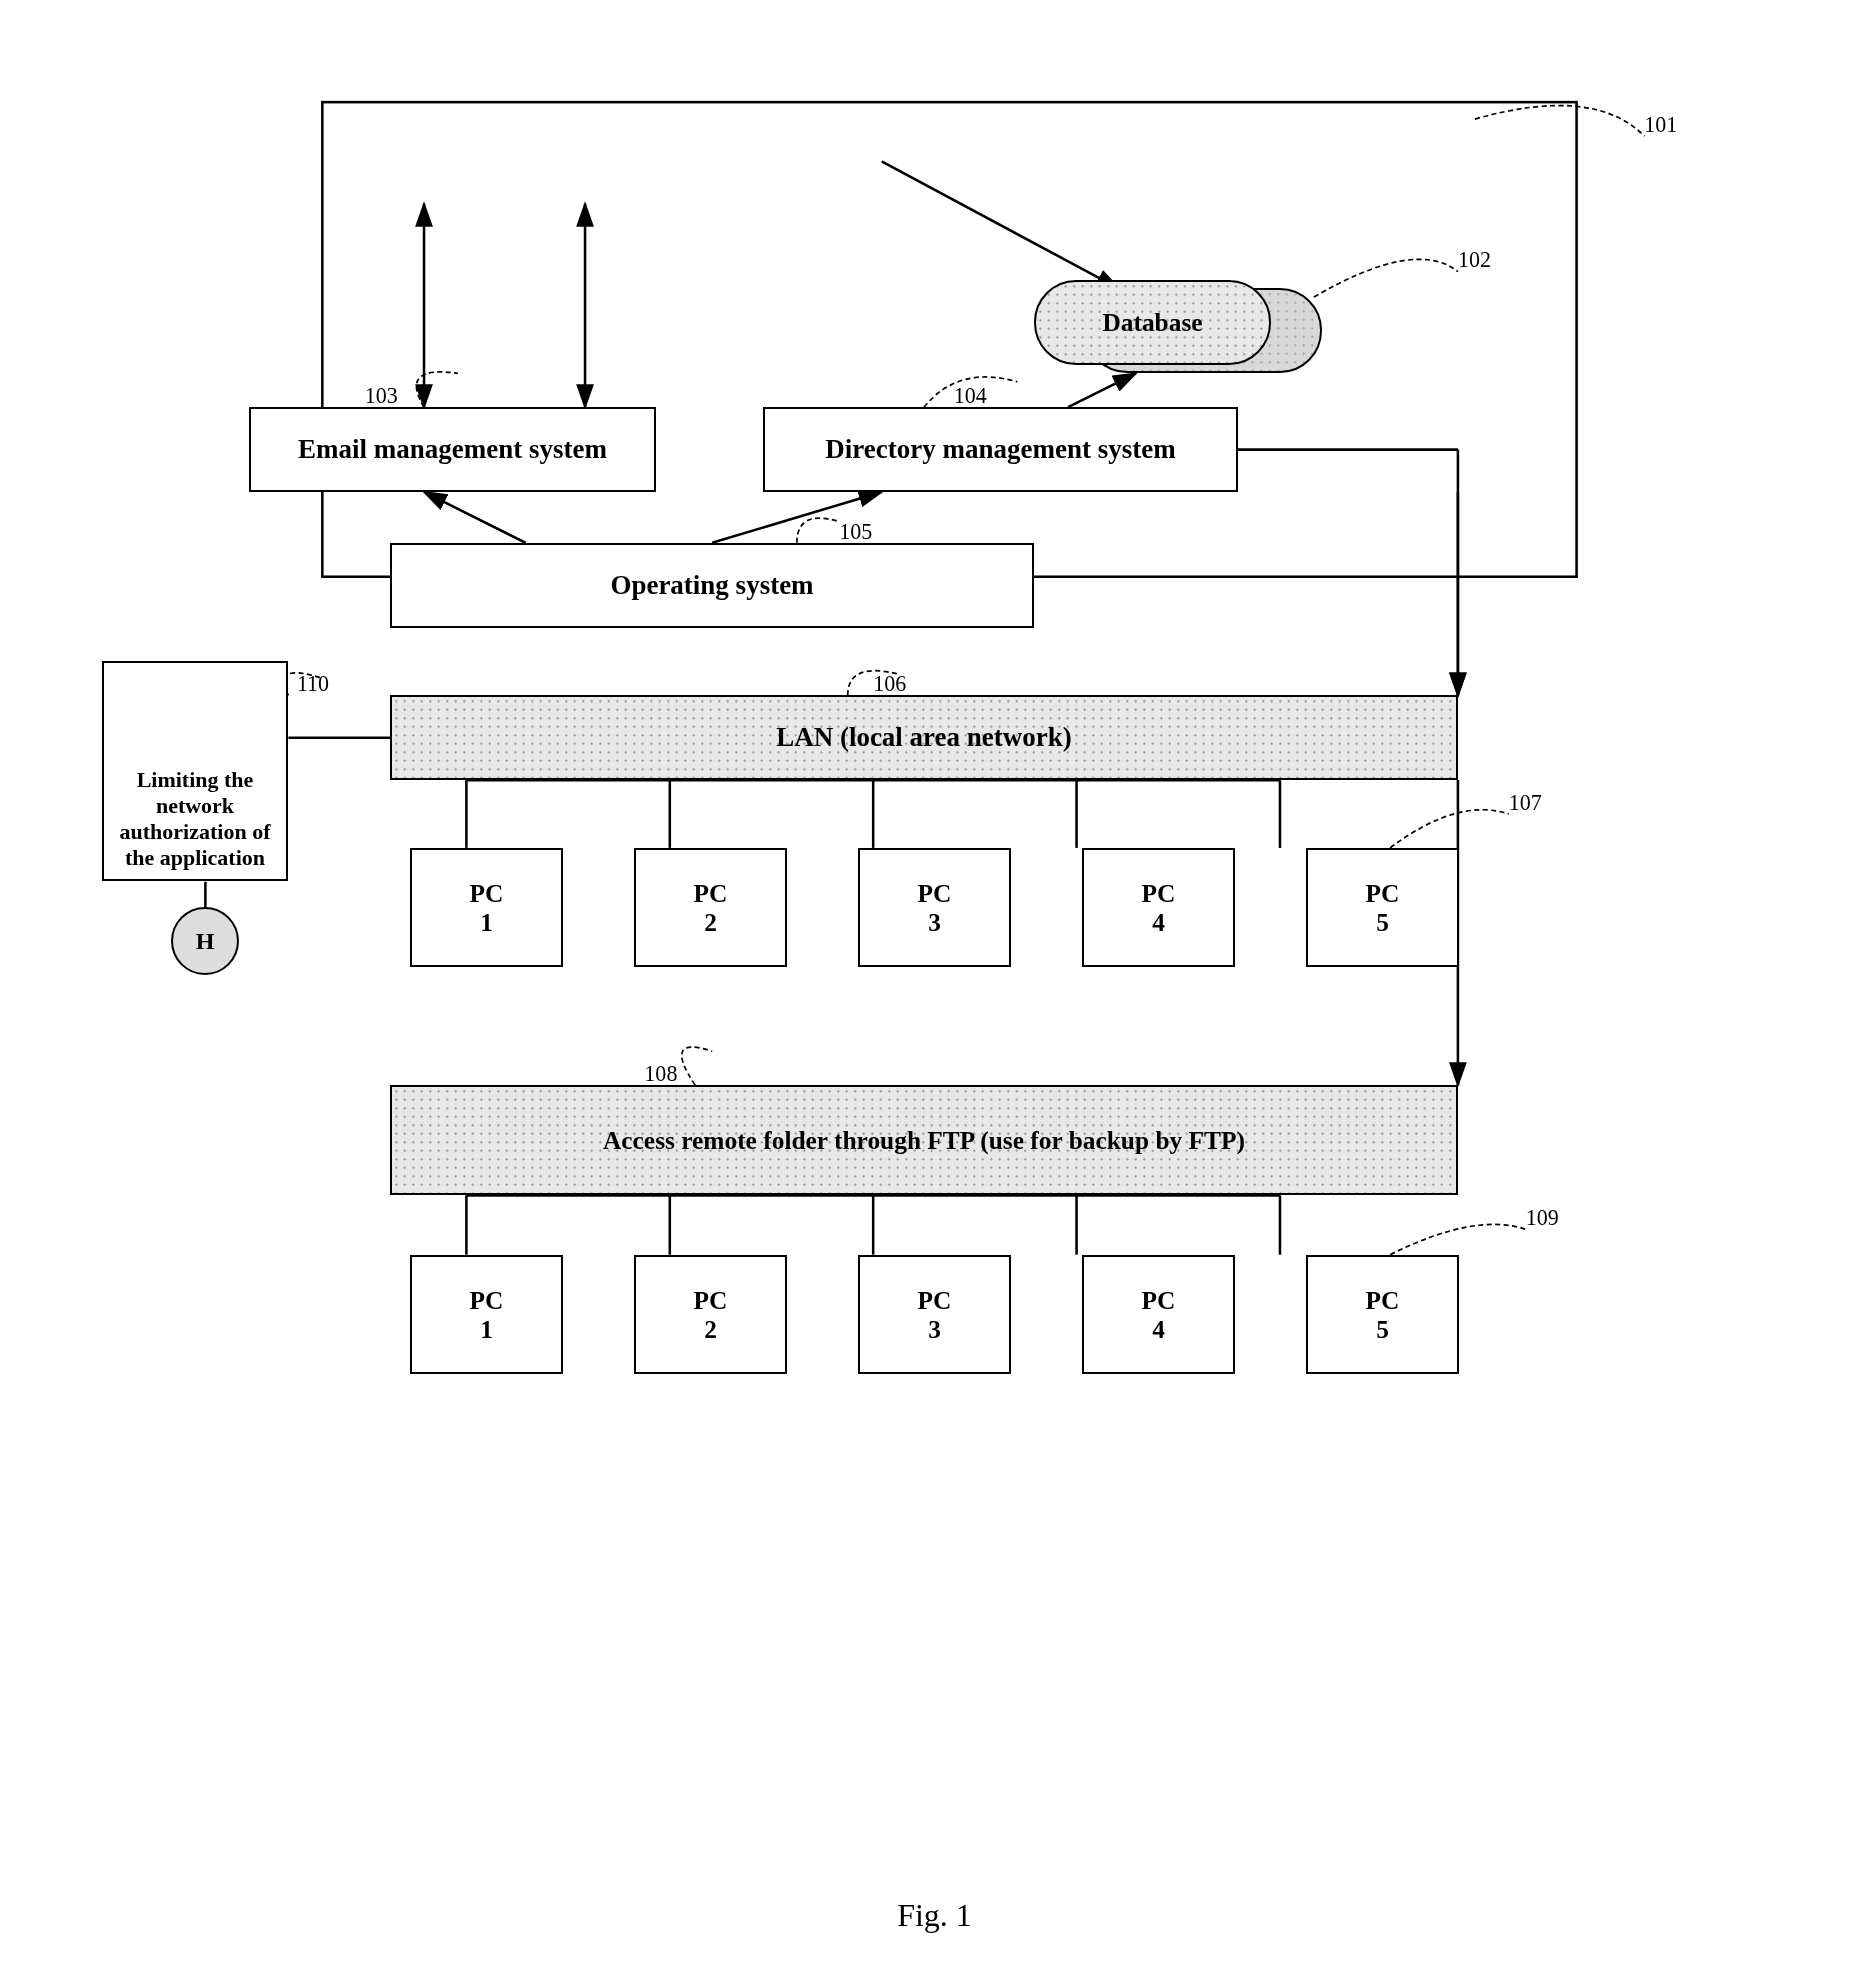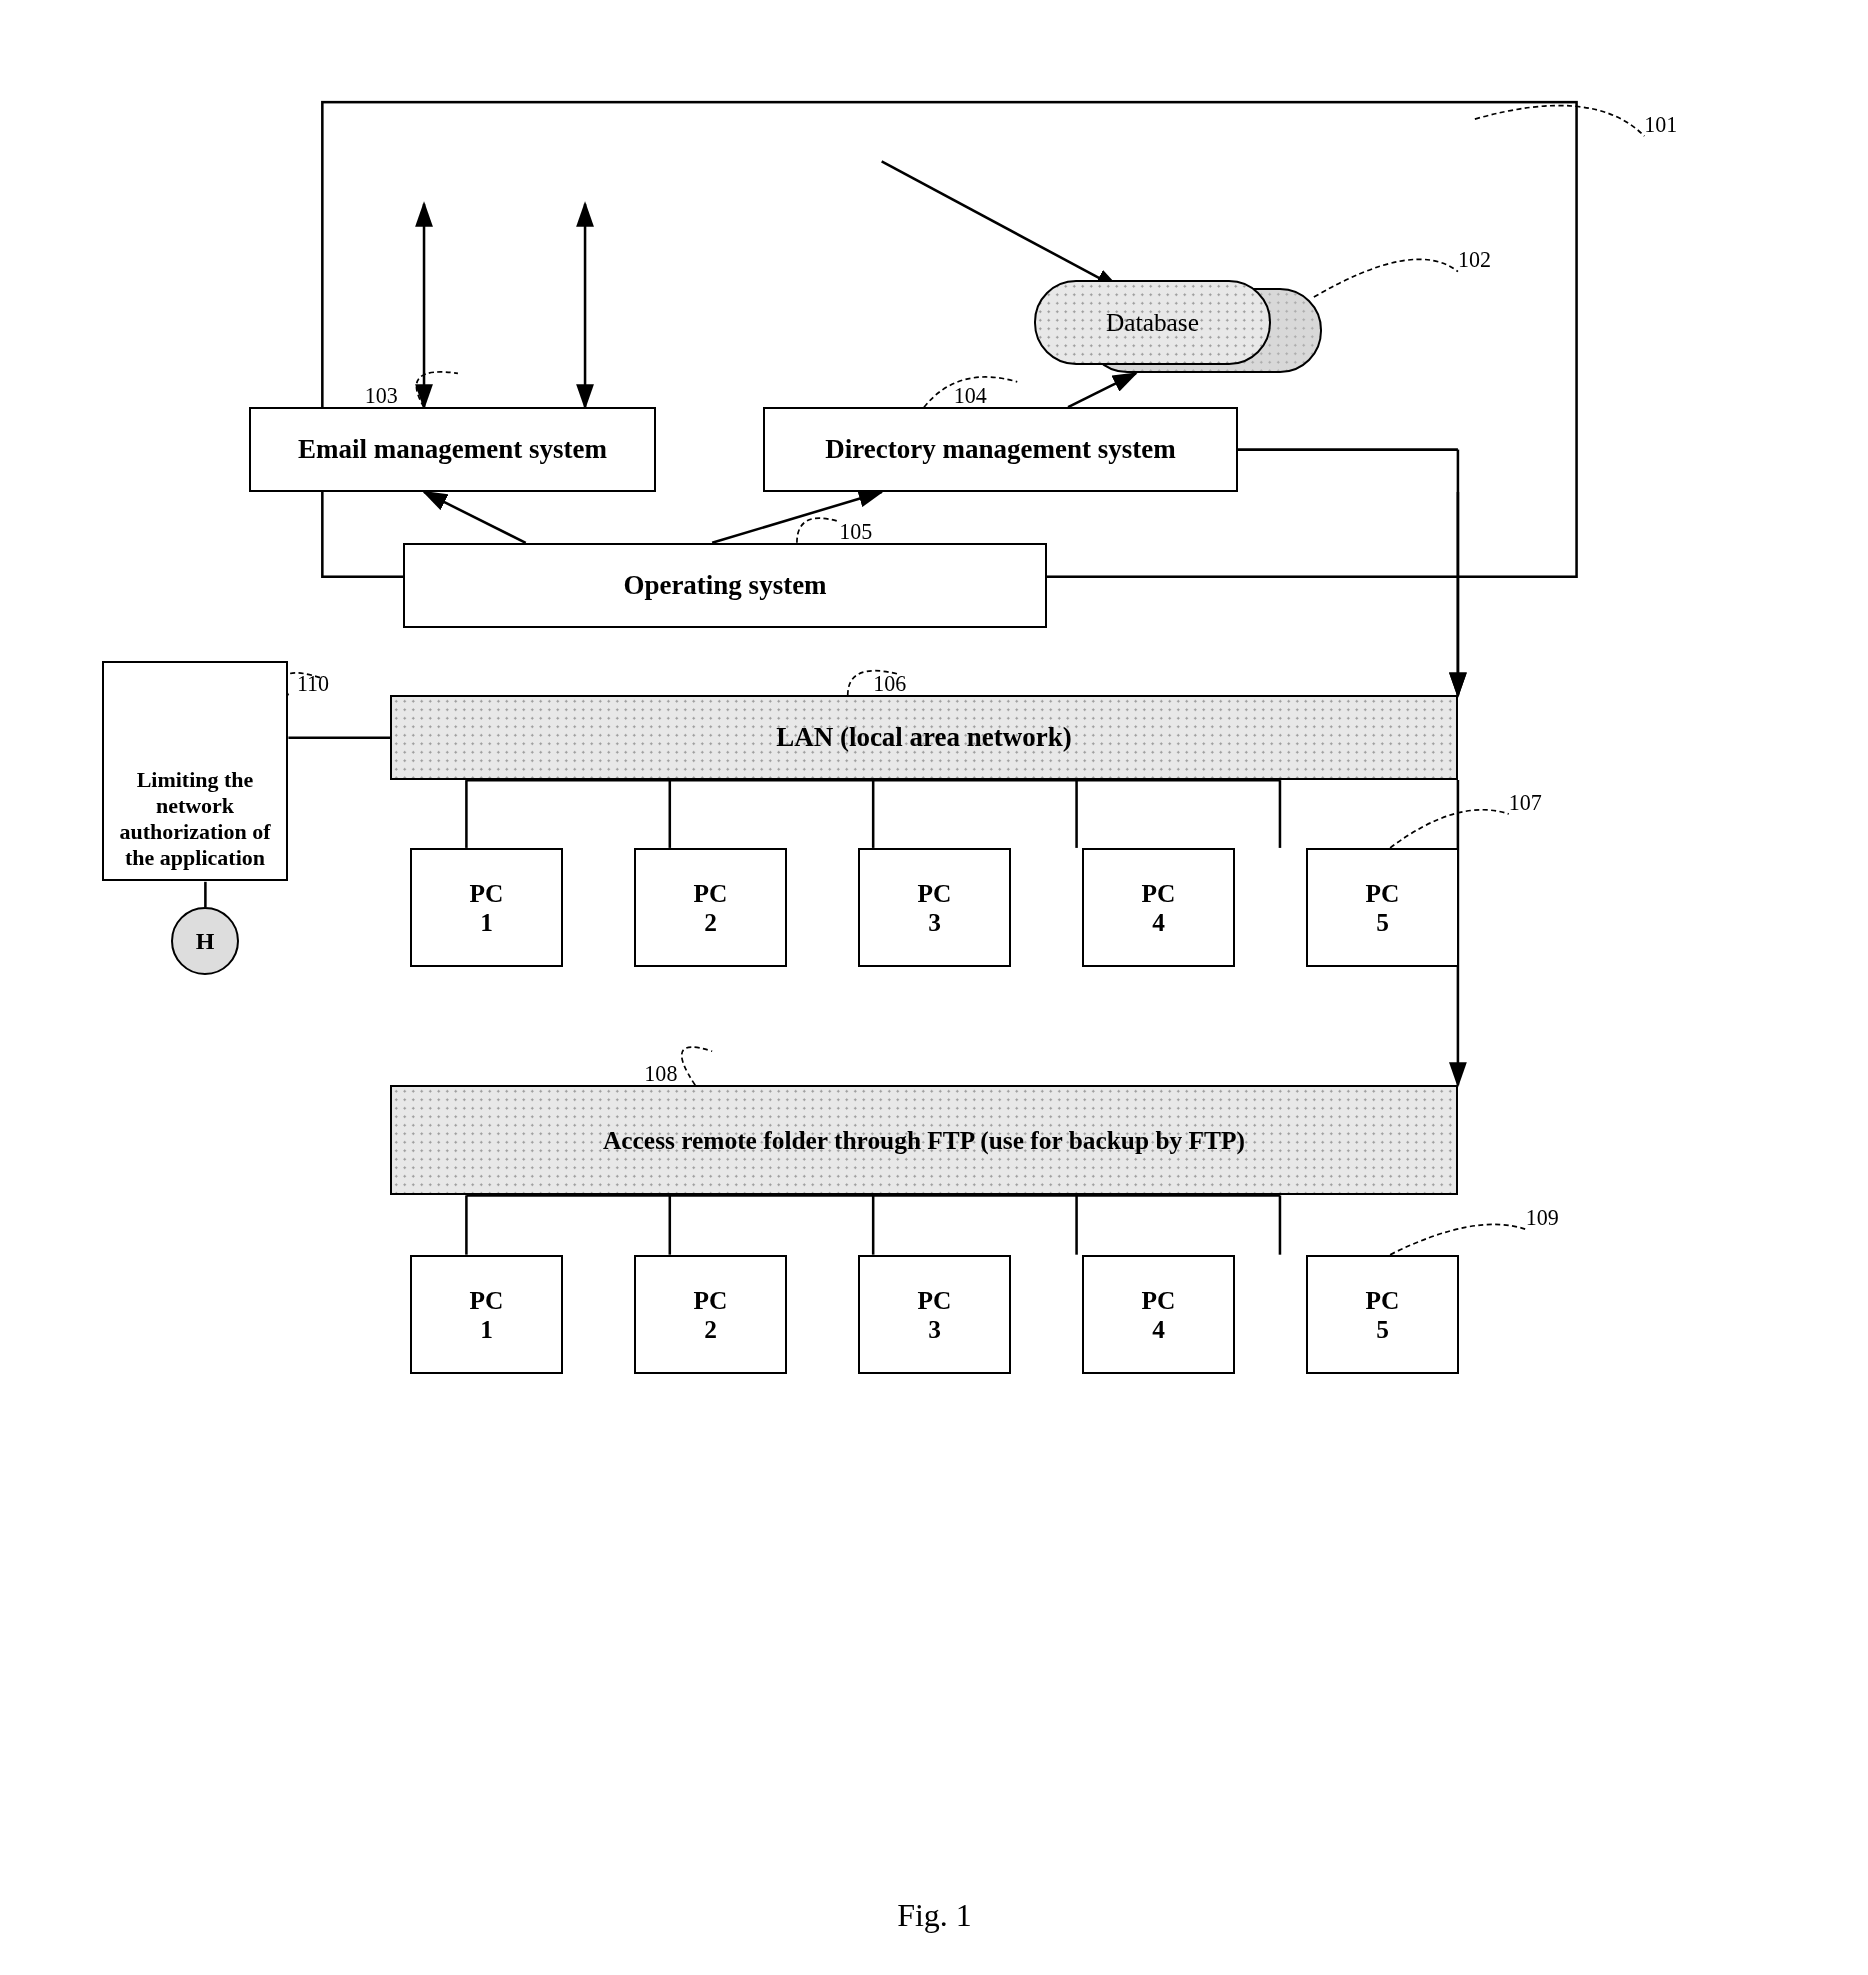--- a/index.html
+++ b/index.html
@@ -72,21 +72,20 @@
       width: 322px;
       height: 102px;
     }
 
     
     .os-box {
       top: 492px;
       left: 288px;
       width: 644px;
       height: 85px;
-      margin-left: 13px;
     }
 
     
     .lan-box {
       top: 644px;
       left: 288px;
       width: 1068px;
       height: 85px;
     }
 
@@ -187,21 +186,21 @@
       height: 85px;
       border: 2.5px solid #000;
       border-radius: 42px;
       background-image: radial-gradient(circle, #999 1px, transparent 1px);
       background-size: 8.5px 8.5px;
       background-color: #e8e8e8;
       display: flex;
       align-items: center;
       justify-content: center;
       font-size: 25.4px;
-      font-weight: normal;
+      font-weight: bold;
     }
 
     .db-shadow {
       position: absolute;
       left: 51px;
       top: 17px;
       width: 237px;
       height: 85px;
       border: 2.5px solid #000;
       border-radius: 42px;

